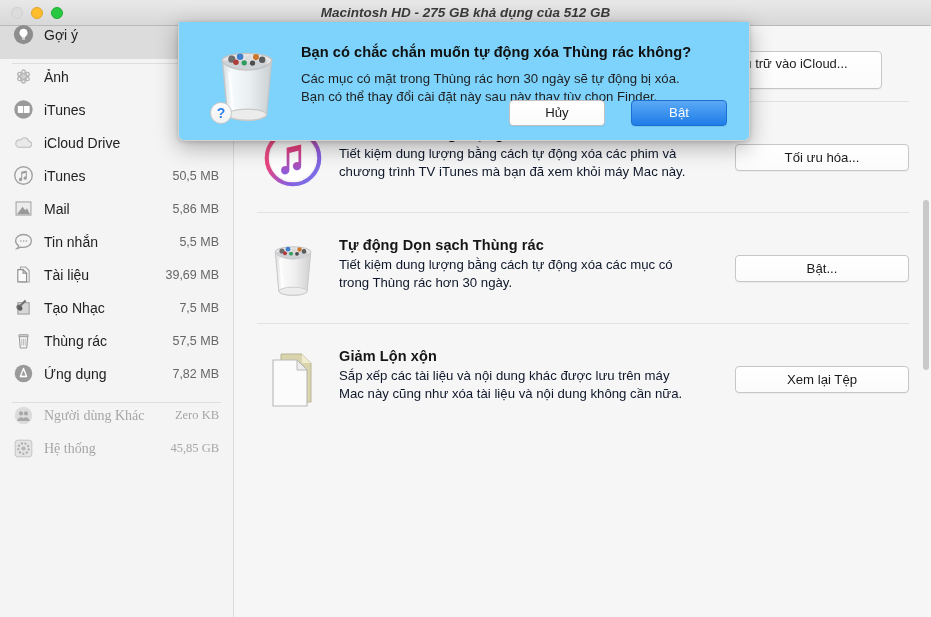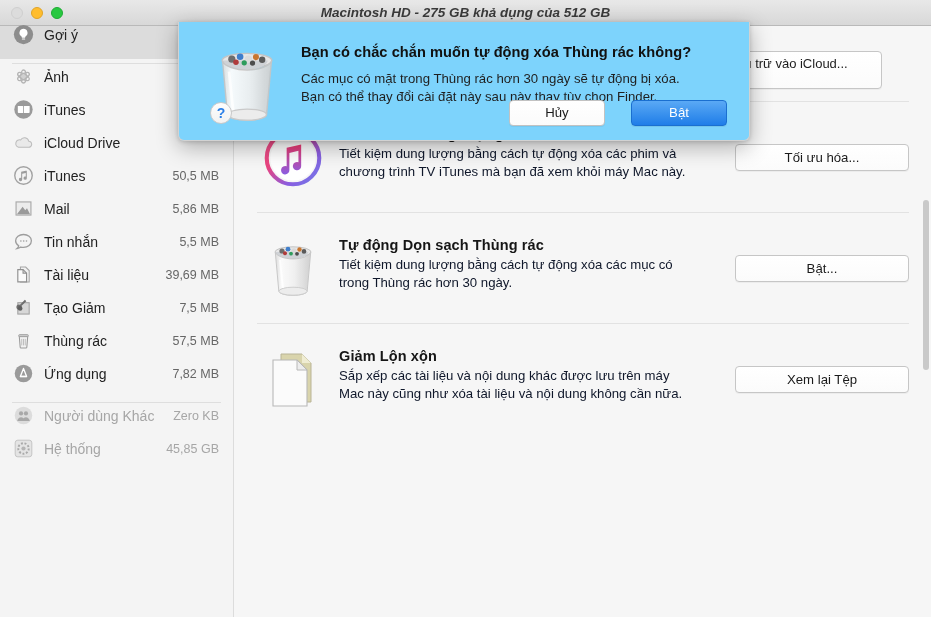--- a/index.html
+++ b/index.html
@@ -53,21 +53,21 @@
     margin-right: 10px;
     display: flex; align-items: center; justify-content: center;
   }
   .side-row .lbl {
     font-size: 14px; color: #222; white-space: nowrap;
     flex: 1 1 auto; overflow: hidden;
   }
   .side-row .size {
     font-size: 12.5px; color: #666; white-space: nowrap; margin-left: 6px;
   }
-  .side-row.dim .lbl, .side-row.dim .size { color: #a6a6a6; }
+  .side-row.dim .lbl, .side-row.dim .size { color: #a6a6a6; font-family: Liberation Serif, serif; }
   .side-sep { height: 1px; background: #dedede; margin: 4px 12px; }
 
   
   #main {
     position: absolute; left: 235px; top: 26px;
     width: 696px; height: 591px;
     background: #f6f6f6;
   }
   .top-strip {
     position: relative; height: 75px;
@@ -287,21 +287,21 @@
     </div>
 
     <div class="side-row">
       <span class="ic">
         <svg width="21" height="21" viewBox="0 0 24 24">
             <rect x="5.5" y="6.5" width="13" height="13" fill="#d7d7d7" stroke="#a0a0a0" stroke-width="1.2"></rect>
             <path d="M13.6 3.2l1.6 1.6-5.6 5.6a3 3 0 1 1-1.6-1.6z" fill="#6e6e6e"></path>
             <circle cx="8.2" cy="13" r="2.6" fill="#5e5e5e"></circle>
           </svg>
       </span>
-      <span class="lbl">Tạo Giảm</span>
+      <span class="lbl">Tạo Nhạc</span>
       <span class="size">7,5 MB</span>
     </div>
 
     <div class="side-row">
       <span class="ic">
         <svg width="21" height="21" viewBox="0 0 24 24">
             <path d="M7.2 7.5h9.6l-1 12.2a1 1 0 0 1-1 .9H9.2a1 1 0 0 1-1-.9z" fill="#f2f2f2" stroke="#9a9a9a" stroke-width="1.2"></path>
             <rect x="6.5" y="5.3" width="11" height="2.3" rx="1" fill="#cfcfcf" stroke="#9a9a9a" stroke-width="1"></rect>
             <path d="M10 10.2v7.4M12 10.2v7.4M14 10.2v7.4" stroke="#b6b6b6" stroke-width="1"></path>
           </svg>

